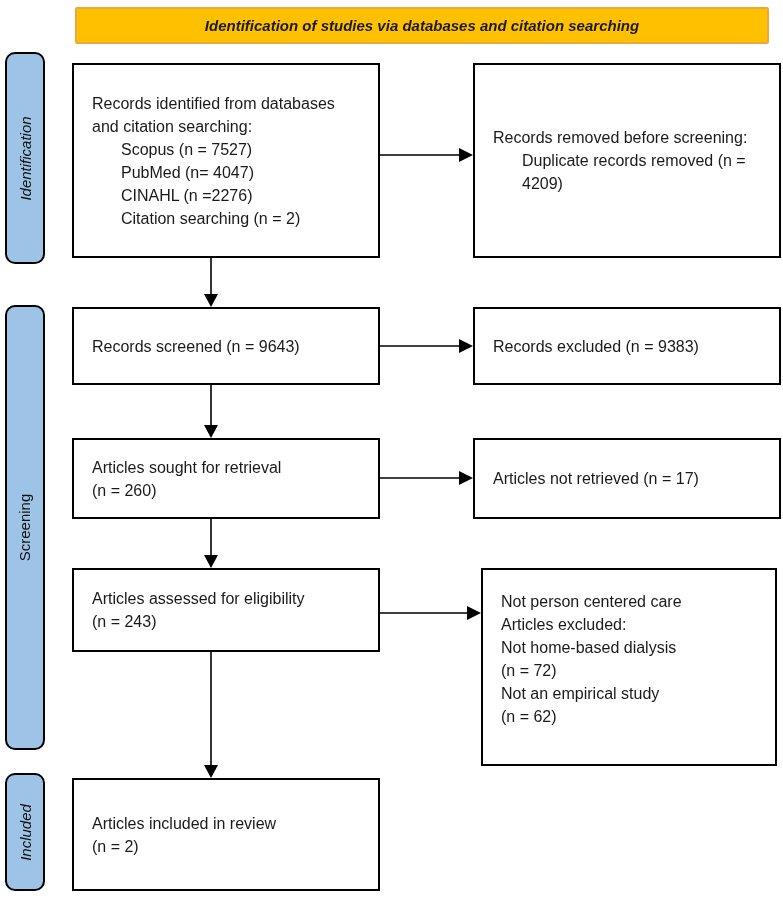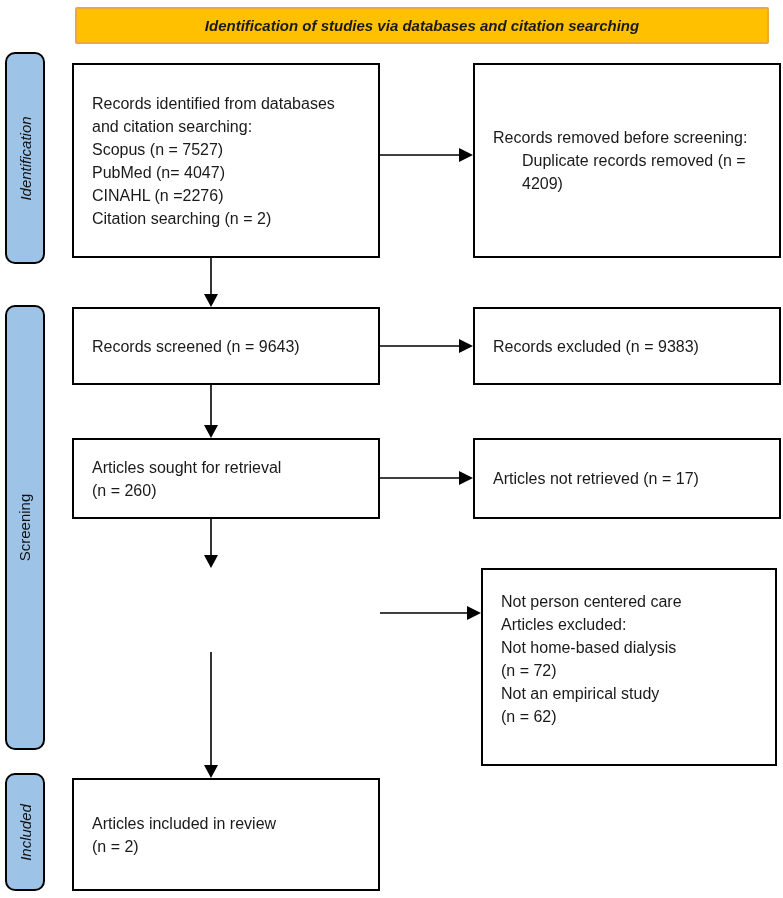--- a/index.html
+++ b/index.html
@@ -44,21 +44,21 @@
   
   .fbox{
     position:absolute;
     background:#fff;
     border:2px solid #000;
     box-sizing:border-box;
     display:flex;flex-direction:column;justify-content:center;
     padding:8px 14px 8px 18px;
     font-size:16px;line-height:23px;color:#1a1a1a;
   }
-  .fbox .indent{}
+  .fbox .indent{margin-left:29px;}
   .fbox .hang{margin-left:29px;}
   #box-records-identified{left:72px;top:63px;width:308px;height:195px;}
   #box-records-removed{left:473px;top:63px;width:308px;height:195px;}
   #box-records-screened{left:72px;top:307px;width:308px;height:78px;}
   #box-records-excluded{left:473px;top:307px;width:308px;height:78px;}
   #box-articles-sought{left:72px;top:438px;width:308px;height:81px;}
   #box-articles-not-retrieved{left:473px;top:438px;width:308px;height:81px;}
   #box-articles-assessed{left:72px;top:568px;width:308px;height:84px;}
   #box-articles-excluded{left:481px;top:568px;width:296px;height:198px;justify-content:flex-start;padding-top:20px;}
   #box-articles-included{left:72px;top:778px;width:308px;height:113px;}
@@ -143,20 +143,24 @@
   </div>
 
   <div class="fbox" id="box-articles-sought">
     <div>Articles sought for retrieval</div>
     <div>(n = 260)</div>
   </div>
   <div class="fbox" id="box-articles-not-retrieved">
     <div>Articles not retrieved (n = 17)</div>
   </div>
 
+  <div class="fbox" id="box-articles-assessed">
+    <div>Articles assessed for eligibility</div>
+    <div>(n = 243)</div>
+  </div>
   <div class="fbox" id="box-articles-excluded">
     <div>Not person centered care</div>
     <div>Articles excluded:</div>
     <div>Not home-based dialysis</div>
     <div>(n = 72)</div>
     <div>Not an empirical study</div>
     <div>(n = 62)</div>
   </div>
 
   <div class="fbox" id="box-articles-included">

